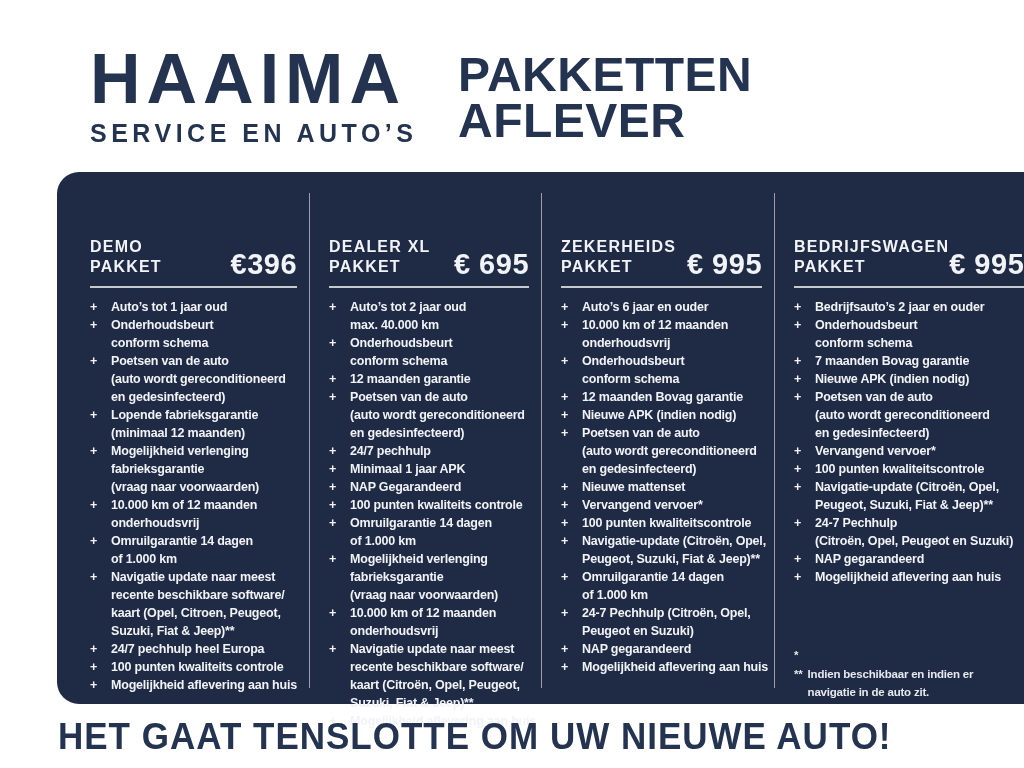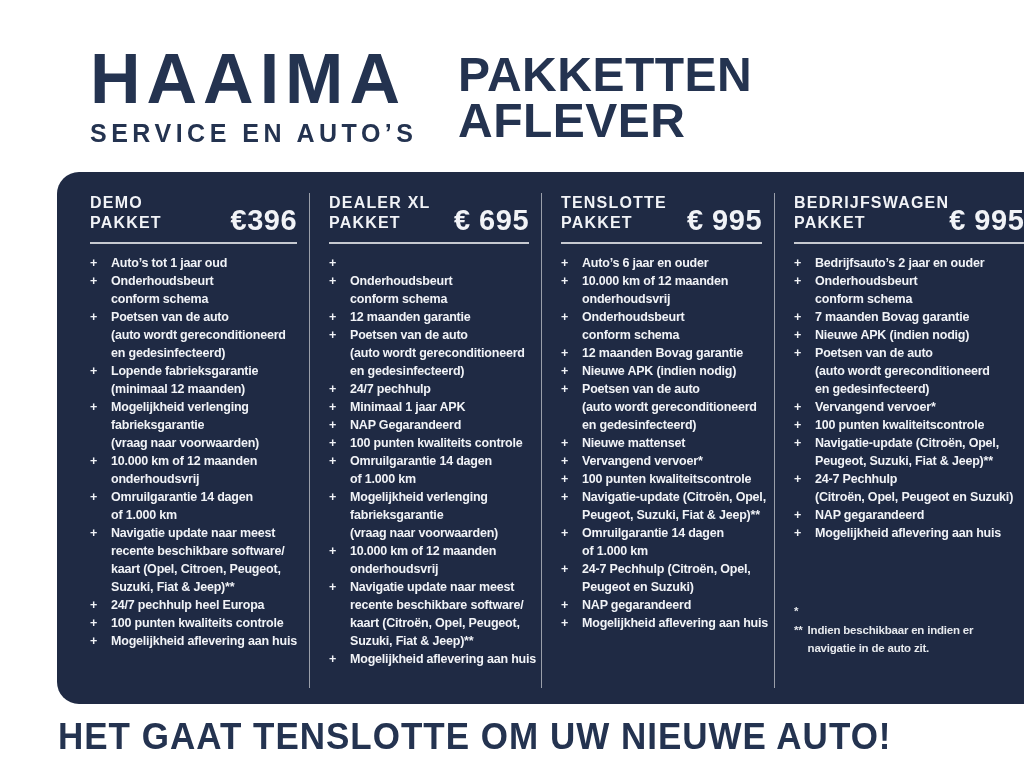--- a/index.html
+++ b/index.html
@@ -60,21 +60,21 @@
   .col-1, .col-2, .col-3 { border-right: 1px solid rgba(255,255,255,0.55); }
 
   .col-head {
     display: flex; justify-content: space-between; align-items: flex-end;
     padding-bottom: 9px;
     border-bottom: 2px solid rgba(255,255,255,0.75);
     margin-bottom: 10px;
   }
   .col-title {
     font-size: 16px; font-weight: 700; letter-spacing: 1.2px;
-    line-height: 1.25; white-space: nowrap;
+    line-height: 1.25; white-space: nowrap; margin-top: 44px;
   }
   .col-price {
     font-size: 29px; font-weight: 700; letter-spacing: 0.5px;
     line-height: 1; white-space: nowrap;
     position: relative; top: 2px;
   }
 
   .items { }
   .item {
     display: flex;
@@ -179,20 +179,21 @@
       <div class="col-head">
         <div class="col-title">
           <div>DEALER XL</div>
           <div>PAKKET</div>
         </div>
         <div class="col-price">€ 695</div>
       </div>
       <div class="items">
           <div class="item">
             <span class="plus">+</span>
+            <span class="item-text">Auto’s tot 2 jaar oud<br>max. 40.000 km</span>
           </div>
           <div class="item">
             <span class="plus">+</span>
             <span class="item-text">Onderhoudsbeurt<br>conform schema</span>
           </div>
           <div class="item">
             <span class="plus">+</span>
             <span class="item-text">12 maanden garantie</span>
           </div>
           <div class="item">
@@ -234,21 +235,21 @@
           <div class="item">
             <span class="plus">+</span>
             <span class="item-text">Mogelijkheid aflevering aan huis</span>
           </div>
         </div>
     </div>
 
     <div class="col col-3">
       <div class="col-head">
         <div class="col-title">
-          <div>TENSLOTTE</div>
+          <div>ZEKERHEIDS</div>
           <div>PAKKET</div>
         </div>
         <div class="col-price">€ 995</div>
       </div>
       <div class="items">
           <div class="item">
             <span class="plus">+</span>
             <span class="item-text">Auto’s 6 jaar en ouder</span>
           </div>
           <div class="item">

